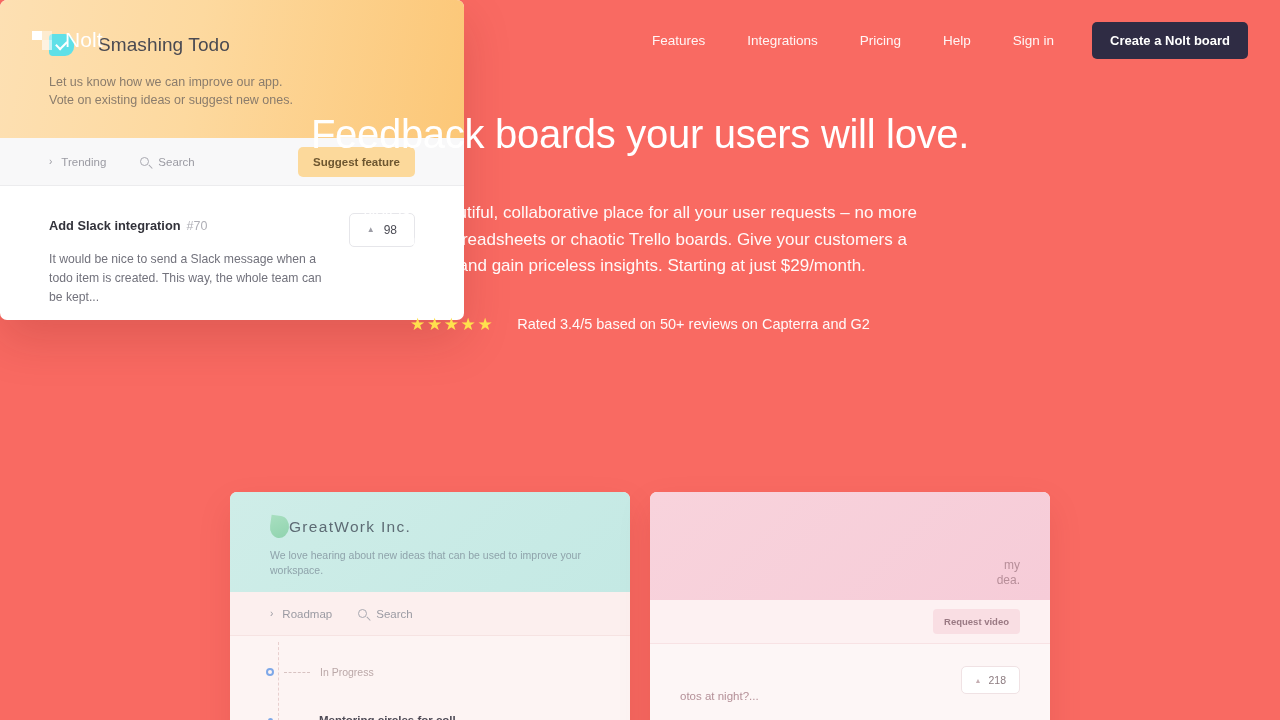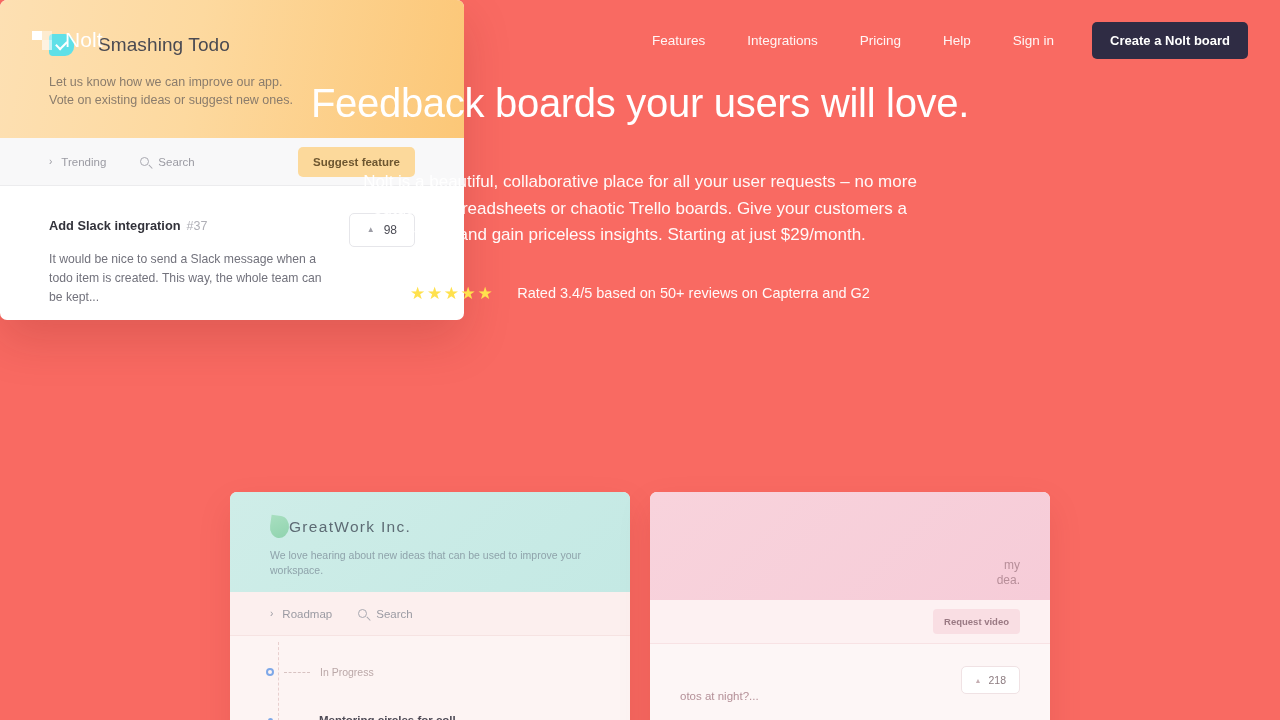--- a/index.html
+++ b/index.html
@@ -83,21 +83,21 @@
     cursor: pointer;
     white-space: nowrap;
     font-family: inherit;
   }
 
   
   .hero {
     position: absolute;
     top: 0; left: 0; right: 0;
     text-align: center;
-    padding-top: 80px;
+    padding-top: 111px;
     z-index: 10;
   }
 
   .hero-title {
     color: #ffffff;
     font-size: 40px;
     font-weight: 300;
     letter-spacing: -0.3px;
     line-height: 1.18;
   }
@@ -549,21 +549,21 @@
         <span class="mag"></span>
         <span>Search</span>
       </span>
       <button class="suggest-btn">Suggest feature</button>
     </div>
     <div class="bc-body">
       <div class="feed-row">
         <div class="feed-main">
           <div class="feed-title-line">
             <span class="feed-title">Add Slack integration</span>
-            <span class="feed-id">#37</span>
+            <span class="feed-id">#70</span>
           </div>
           <div class="feed-desc">It would be nice to send a Slack message when a todo item is created. This way, the whole team can be kept...</div>
         </div>
         <span class="vote-box">
           <span class="caret">▲</span>
           <span class="num">98</span>
         </span>
       </div>
     </div>
   </div>

